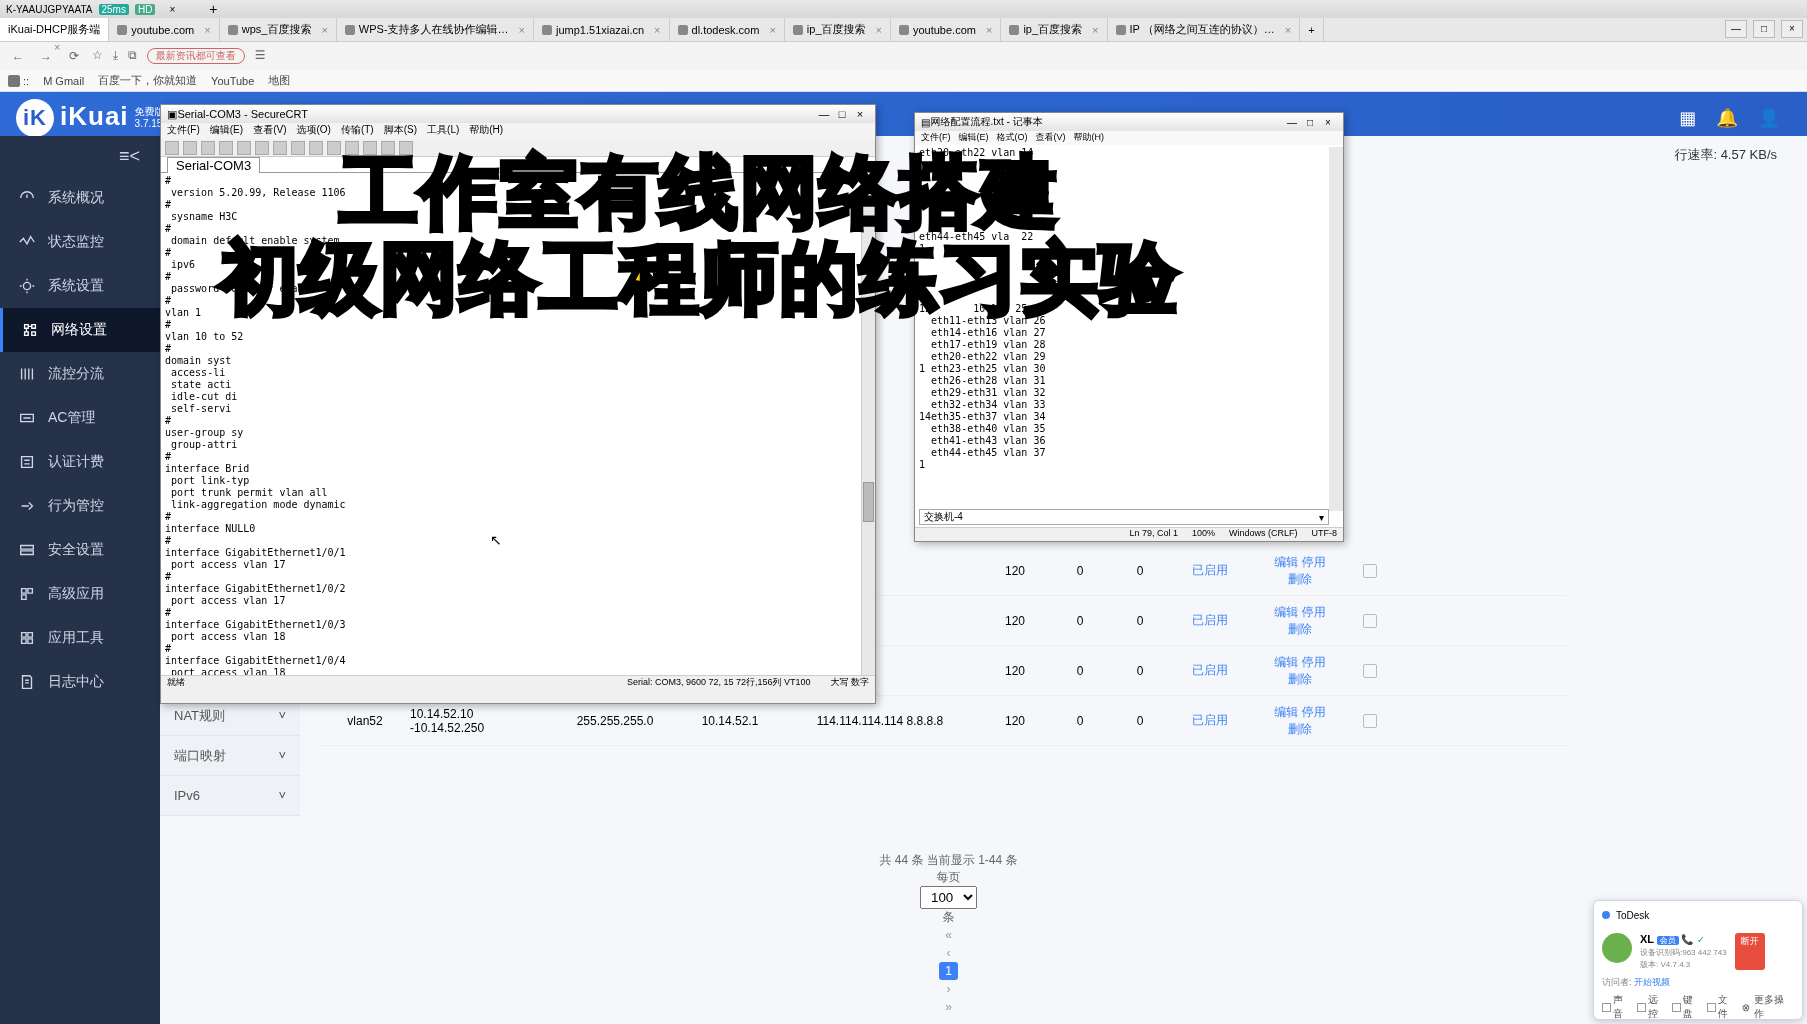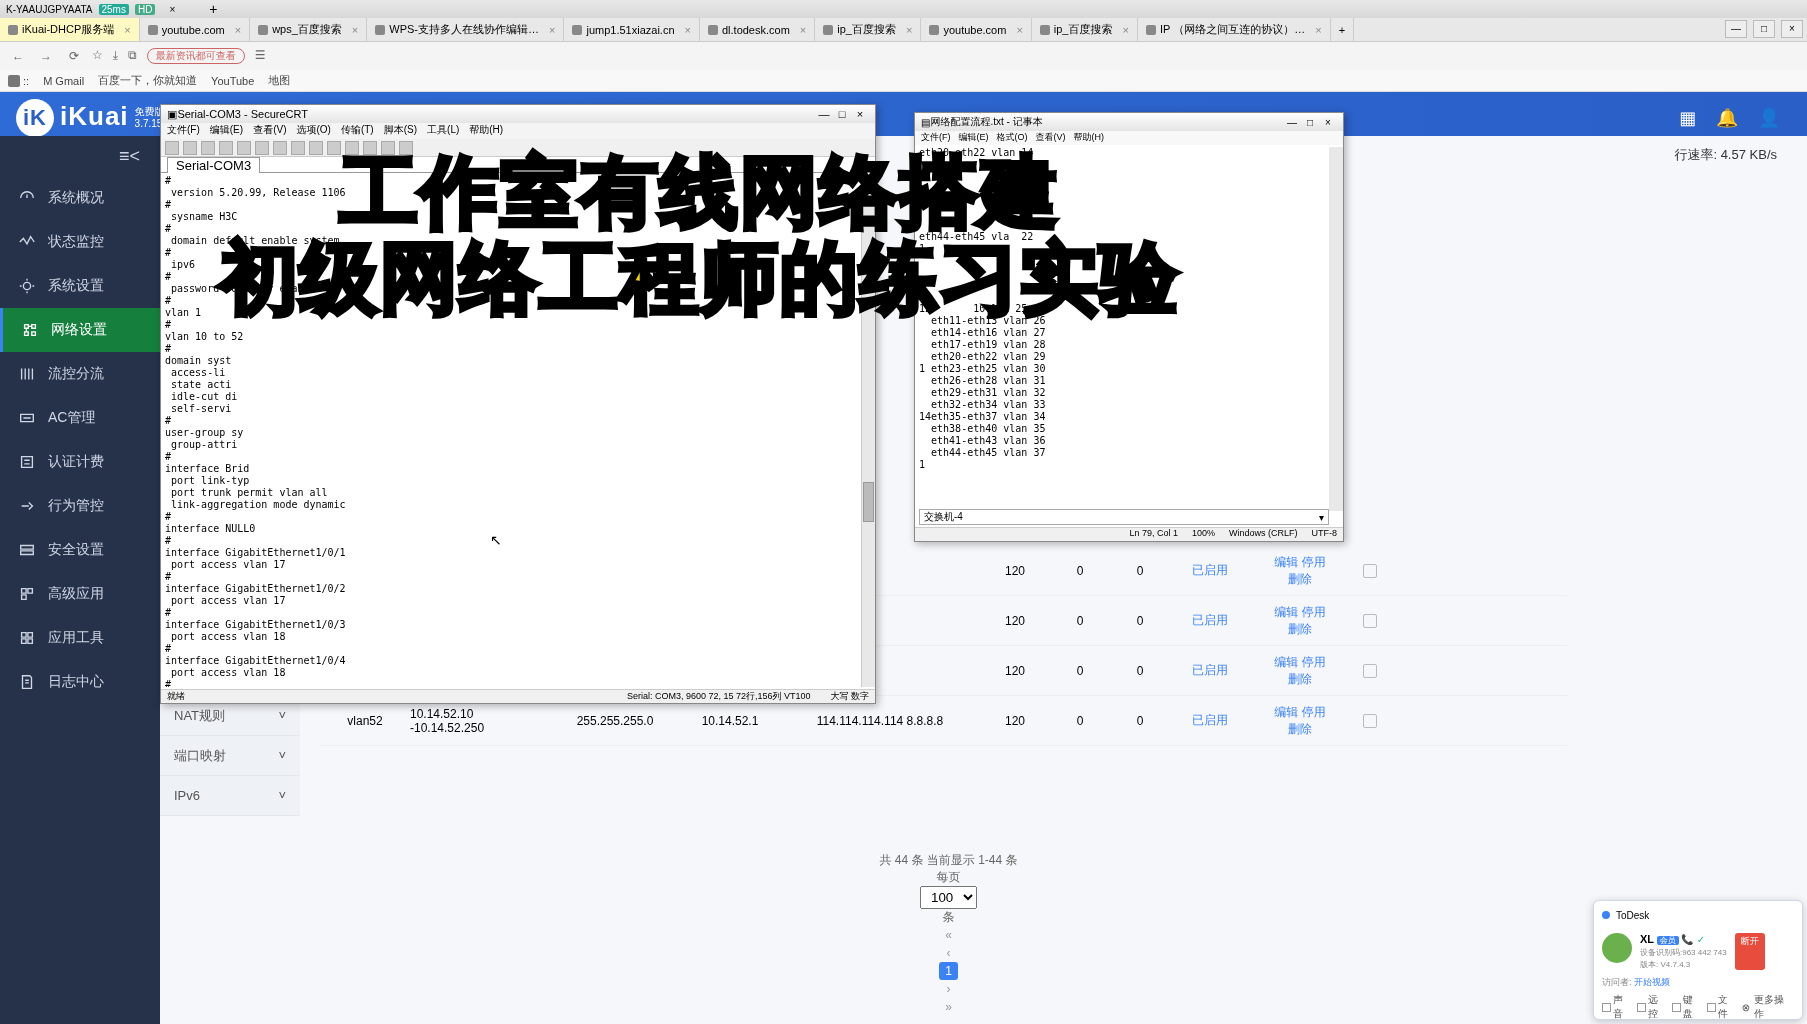--- a/index.html
+++ b/index.html
@@ -9,21 +9,21 @@
 .titlebar { height: 18px; background: linear-gradient(#e8e8e8,#d8d8d8); display: flex; align-items: center; font-size: 10px; padding-left: 6px; }
 .titlebar .left { display:flex; gap:6px; align-items:center; }
 .titlebar .greenbox { background:#2a9; color:#fff; padding:0 3px; border-radius:2px;}
 .titlebar .hdbox { background:#4a8; color:#fff; padding:0 3px; border-radius:2px;}
 .titlebar .closebtn { margin-left:4px; padding:0 4px; cursor:pointer;}
 .titlebar .plusbtn { margin-left:20px; padding:0 4px; cursor:pointer; font-size:14px;}
 
 
 .subtabs { height: 24px; background: #e8e8e8; display: flex; align-items: center; font-size: 11px; border-bottom: 1px solid #ccc; }
 .subtabs .tab { display: flex; align-items: center; padding: 0 8px; height: 100%; border-right: 1px solid #ccc; gap: 4px; cursor:pointer;}
-.subtabs .tab.active { background: #fef9c3; }
+.subtabs .tab.active { background: #ffffff; flex-direction: column; }
 .subtabs .tab .x { margin-left: 6px; color:#888; }
 .subtabs .tab .fav { width:10px; height:10px; background:#888; border-radius:2px; }
 
 
 .addressbar { height: 28px; background: #f4f4f4; display: flex; align-items: center; padding: 0 8px; font-size: 12px; gap: 8px; }
 .addressbar .navbtn { width:20px; text-align:center; color:#666; cursor:pointer;}
 .addressbar .url { flex:1; background:#fff; border:1px solid #ccc; border-radius:14px; padding:2px 12px; color:#333; font-size:11px;}
 .addressbar .righticons { display:flex; gap:10px; color:#666;}
 
 
@@ -36,21 +36,21 @@
 .ikuai-header .logo { font-size: 26px; font-weight: bold; letter-spacing: 1px; }
 .ikuai-header .logo .circle { width:38px;height:38px;border-radius:50%;background:#fff;color:#2a5fc7;display:inline-flex;align-items:center;justify-content:center;font-size:22px;margin-right:6px;}
 .ikuai-header .ver { font-size: 10px; margin-left:6px; line-height:12px;}
 .ikuai-header .spacer { flex:1; }
 .ikuai-header .ico { margin:0 10px; font-size:18px; cursor:pointer;}
 
 
 .sidebar { position:absolute; left:0; top:136px; width:160px; bottom:0; background:#26324a; color:#cfd6e6; }
 .sidebar .collapse { height:40px; display:flex; align-items:center; justify-content:flex-end; padding-right:20px; font-size:18px; cursor:pointer;}
 .sidebar .item { height:44px; display:flex; align-items:center; padding-left:18px; gap:12px; font-size:14px; cursor:pointer;}
-.sidebar .item.active { background:#15803d; border-left:3px solid #3b82f6; color:#fff;}
+.sidebar .item.active { background:#0f172a; border-left:3px solid #3b82f6; color:#fff;}
 .sidebar .item .sico { width:18px; height:18px; display:inline-block; }
 
 
 .rpanel { position:absolute; left:160px; right:0; top:136px; bottom:0; background:#f5f7fa; }
 .rpanel .speedline { position:absolute; right:30px; top:10px; font-size:13px; color:#333;}
 .rpanel .table { position:absolute; left:160px; right:240px; top:410px; font-size:12px; }
 .rpanel .row { display:grid; grid-template-columns:90px 140px 130px 100px 200px 70px 60px 60px 80px 100px 40px; align-items:center; height:50px; border-bottom:1px solid #eee; text-align:center;}
 .rpanel .row .link { color:#3b82f6; cursor:pointer;}
 .rpanel .row .del { color:#3b82f6; cursor:pointer;}
 .rpanel .row .cb { width:14px;height:14px;border:1px solid #bbb;border-radius:2px;margin:auto;}
@@ -68,21 +68,21 @@
 .crt .title .wbtn{width:18px;text-align:center;cursor:pointer;}
 .crt .menus { height:16px; display:flex; gap:10px; padding:0 6px; font-size:10px; background:#f4f4f4;}
 .crt .menus span{cursor:pointer;}
 .crt .toolbar { height:18px; background:#f0f0f0; border-bottom:1px solid #ccc; padding:0 4px; display:flex; gap:4px; align-items:center;}
 .crt .toolbar .tb{width:14px;height:14px;background:#ccc;border:1px solid #aaa;cursor:pointer;}
 .crt .tabs { height:16px; border-bottom:1px solid #999; padding-left:6px; font-size:13px;}
 .crt .tabs .ctab{display:inline-block;border:1px solid #999;border-bottom:none;padding:0 8px;background:#fff;}
 .crt .term { position:absolute; top:70px; left:4px; right:14px; bottom:16px; background:#fff; color:#000; font-family:Consolas,monospace; font-size:10px; line-height:12px; white-space:pre; overflow:hidden;}
 .crt .scroll { position:absolute; right:0; top:70px; bottom:16px; width:14px; background:#e8e8e8; border-left:1px solid #ccc;}
 .crt .scroll .thumb{position:absolute;left:1px;right:1px;top:60%;height:40px;background:#bbb;border:1px solid #999;}
-.crt .status { position:absolute; bottom:0; left:0; right:0; height:14px; background:#f0f0f0; border-top:1px solid #ccc; font-size:9px; display:flex; padding:0 6px; gap:20px;}
+.crt .status { position:absolute; bottom:0; left:0; right:0; height:28px; background:#f0f0f0; border-top:1px solid #ccc; font-size:9px; display:flex; padding:0 6px; gap:20px;}
 
 
 .npad { position:absolute; left:914px; top:112px; width:430px; height:430px; background:#fff; border:1px solid #888; box-shadow:2px 2px 8px rgba(0,0,0,0.3); font-size:11px;}
 .npad .title { height:18px; background:linear-gradient(#fff,#e4e4e4); display:flex; align-items:center; padding:0 6px; font-size:10px;}
 .npad .title .tfill{flex:1;}
 .npad .title .wbtn{width:18px;text-align:center;cursor:pointer;}
 .npad .menus { height:14px; display:flex; gap:8px; padding:0 6px; font-size:9px; background:#f8f8f8;}
 .npad .body { position:absolute; top:34px; left:4px; right:14px; bottom:30px; font-family:Consolas,monospace; font-size:10px; line-height:12px; white-space:pre; overflow:hidden;}
 .npad .scroll { position:absolute; right:0; top:34px; bottom:30px; width:14px; background:#e8e8e8;}
 .npad .combo { position:absolute; bottom:16px; left:4px; right:14px; height:16px; border:1px solid #aaa; font-size:10px; padding:0 4px; display:flex; align-items:center; justify-content:space-between;}

